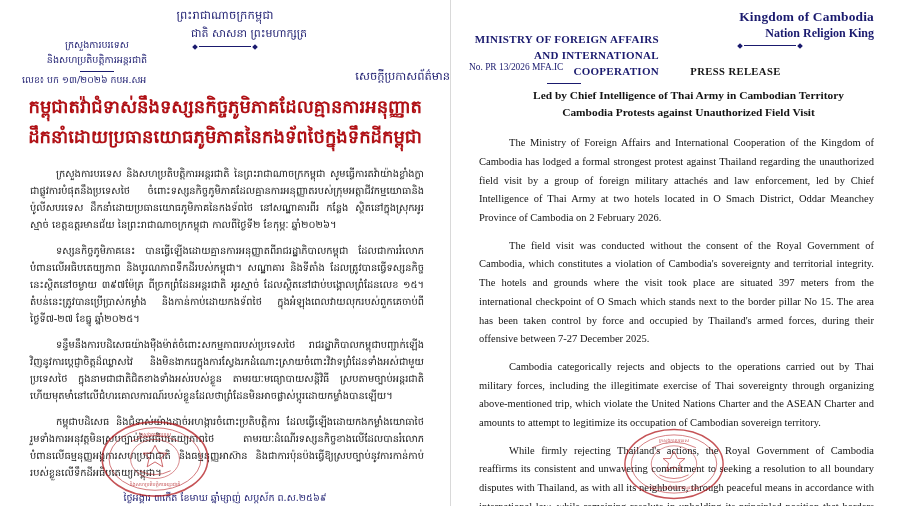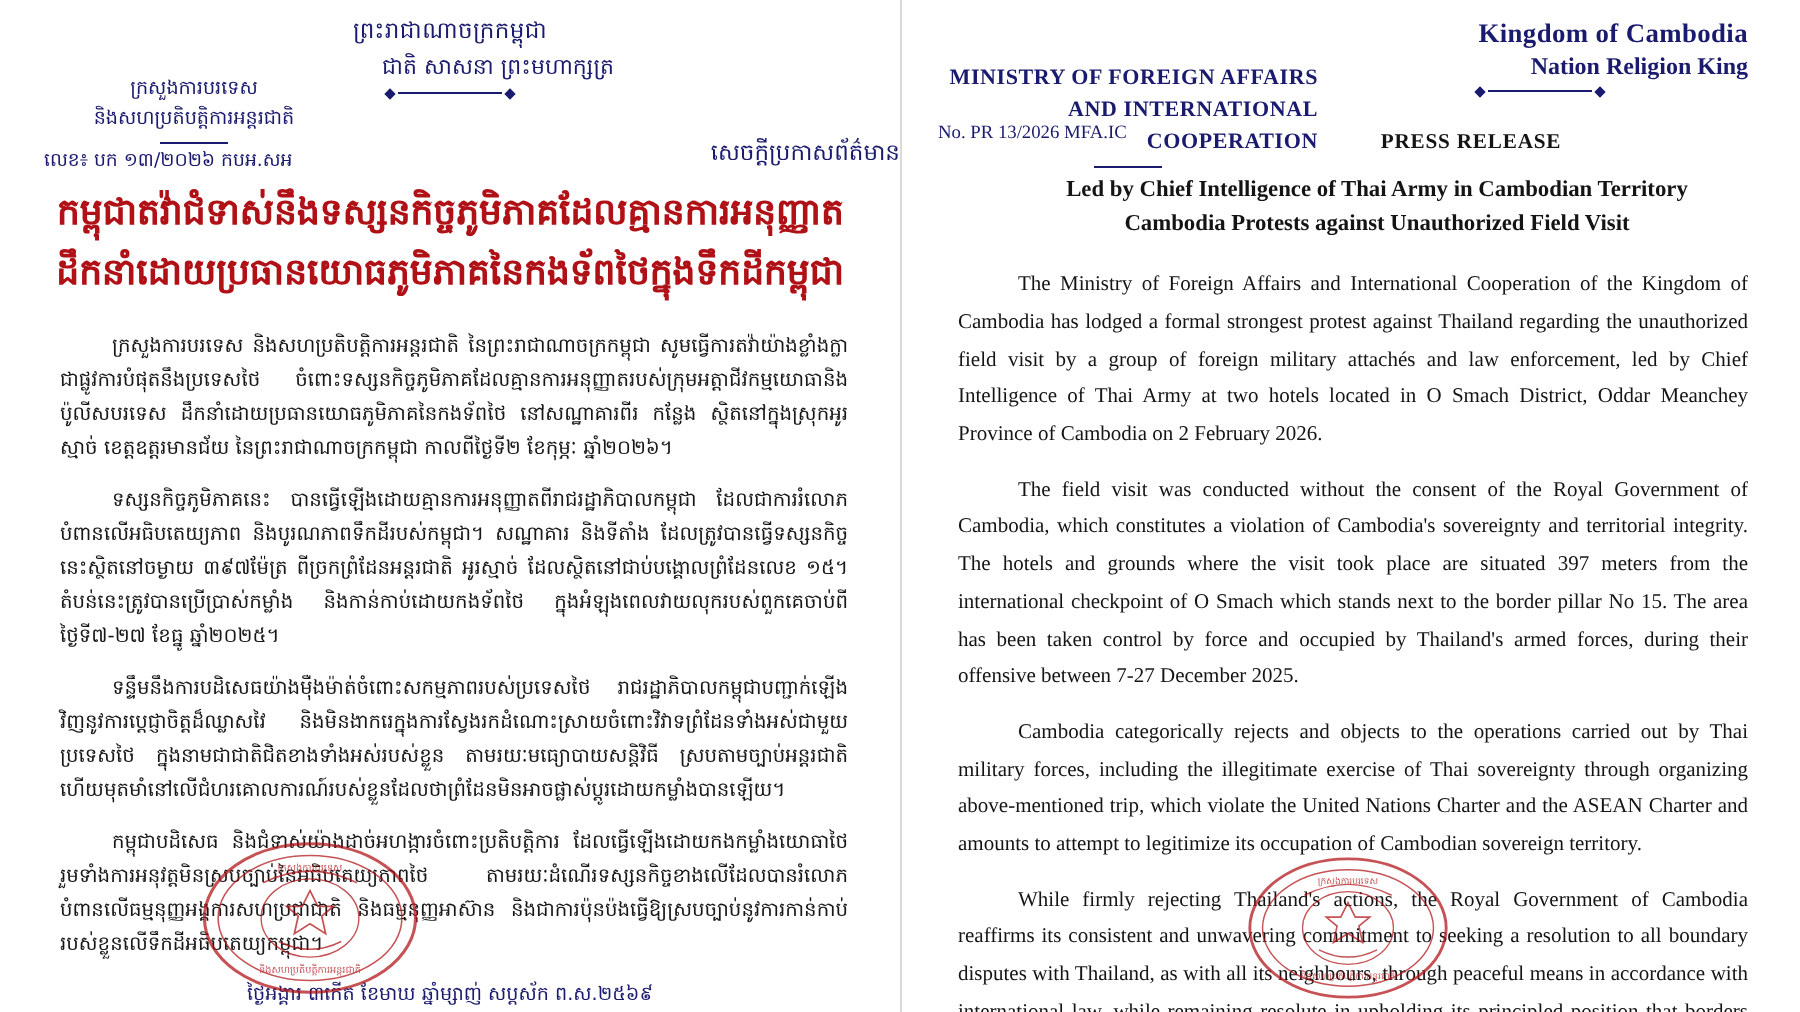--- a/index.html
+++ b/index.html
@@ -30,21 +30,21 @@
     left: 451px;
     width: 449px;
   }
 
   
   .kh-header {
     text-align: center;
     padding-top: 8px;
   }
   .kh-kingdom {
-    font-family: Liberation Sans, sans-serif;
+    font-family: Liberation Mono, monospace;
     font-size: 11.5px;
     color: #1a1a6e;
     line-height: 1.45;
     letter-spacing: .2px;
   }
   .kh-motto {
     font-family: "DejaVu Sans", sans-serif;
     font-size: 11px;
     color: #1a1a6e;
     margin-top: 1px;

